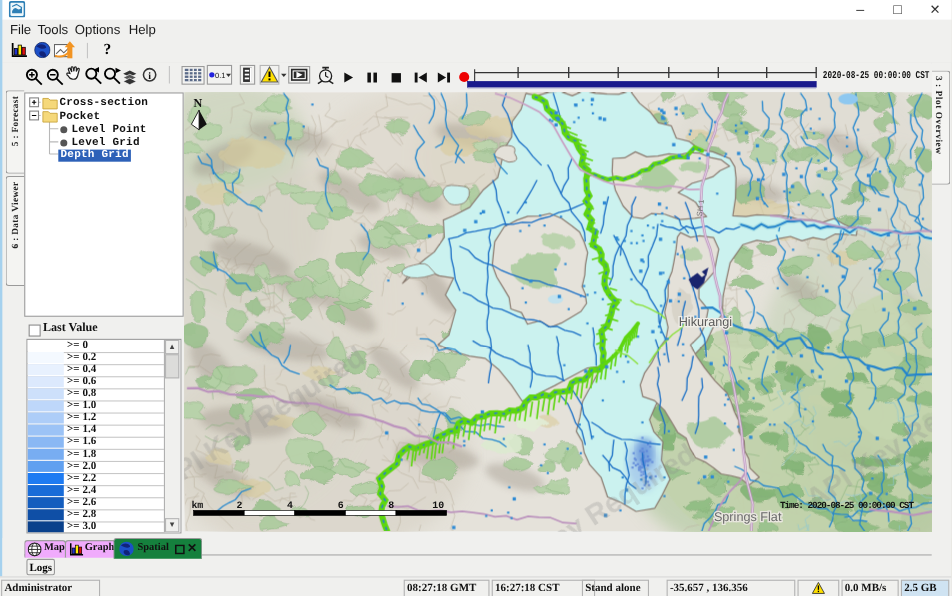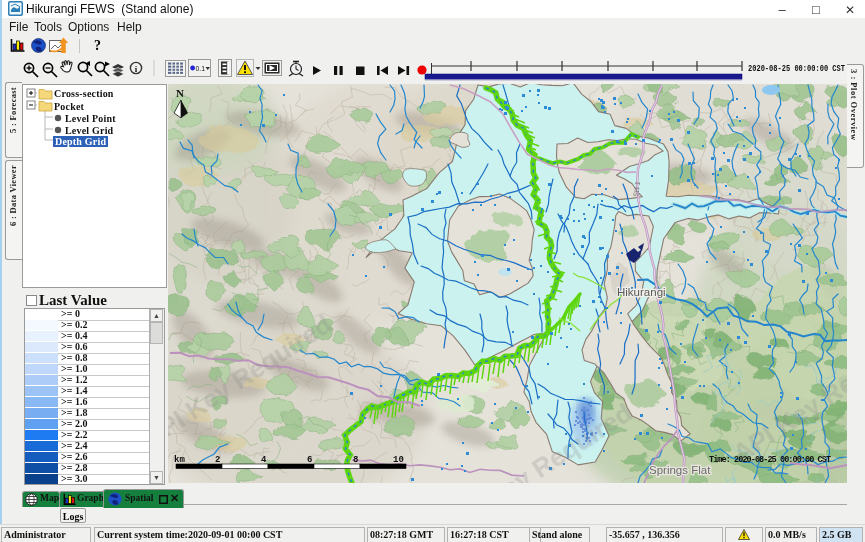--- a/index.html
+++ b/index.html
@@ -17,52 +17,51 @@
 
 #lstrip{left:0;top:57px;width:22px;height:432px;background:#f0f0ee;border-left:2px solid #a5d1ee;}
 .vtab{position:absolute;left:3px;width:17px;background:#f4f4f2;border:1px solid #9a9a9a;border-right:none;border-radius:3px 0 0 3px;}
 .vtabtxt{position:absolute;left:2px;top:4px;writing-mode:vertical-rl;transform:rotate(180deg);font-size:8.5px;font-family:"Liberation Serif",serif;font-weight:bold;color:#222;letter-spacing:0.3px;white-space:nowrap;}
 
 #rstrip{left:847px;top:57px;width:18px;height:432px;background:#f0f0ee;}
 #rtab{position:absolute;left:0px;top:7px;width:16px;height:102px;background:#f4f4f2;border:1px solid #9a9a9a;border-left:none;border-radius:0 3px 3px 0;}
 #rtabtxt{position:absolute;left:2px;top:4px;writing-mode:vertical-rl;font-size:8.5px;font-family:"Liberation Serif",serif;font-weight:bold;color:#222;letter-spacing:0.5px;white-space:nowrap;}
 
 #treepanel{left:22px;top:84px;width:145px;height:204px;background:#fff;border:1px solid #9a9a9a;box-sizing:border-box;}
-.trow{position:absolute;font-family:Liberation Serif, serif;font-weight:bold;font-size:10px;color:#111;white-space:nowrap;letter-spacing:0.2px;}
+.trow{position:absolute;font-family:Liberation Mono, monospace;font-weight:bold;font-size:10px;color:#111;white-space:nowrap;letter-spacing:0.2px;}
 #sel{background:#2d61b8;color:#fff;padding:0 2px;}
 
 #legend{left:22px;top:289px;width:145px;height:198px;background:#f0f0ee;}
-#lv{position:absolute;left:3px;top:3px;font-family:"Liberation Serif",serif;font-weight:bold;font-size:15px;color:#111;}
+#lv{position:absolute;left:3px;top:3px;font-family:"Liberation Serif",serif;font-weight:bold;font-size:11px;color:#111;}
 #lvbox{position:absolute;left:4px;top:6px;width:9px;height:9px;background:#fff;border:1px solid #888;}
 #ltable{position:absolute;left:2px;top:19px;width:141px;height:177px;background:#fff;border:1px solid #9a9a9a;box-sizing:border-box;overflow:hidden;}
 .lrow{position:absolute;left:0;width:139px;height:11px;border-bottom:1px solid #c8c8c8;}
 .lsw{position:absolute;left:0;top:0;width:33px;height:10px;}
 .lval{position:absolute;left:36px;top:-1px;font-family:"Liberation Serif",serif;font-weight:bold;font-size:10px;color:#111;}
 #lscroll{position:absolute;right:0px;top:0px;width:14px;height:175px;background:#f0f0ee;border-left:1px solid #b0b0b0;}
 .sbtn{position:absolute;left:0px;width:13px;height:13px;background:#f0f0ee;border:1px solid #b5b5b5;box-sizing:border-box;font-size:7px;text-align:center;line-height:11px;color:#444;}
 
 #map{left:168px;top:84px;width:679px;height:399px;background:#e9e6e0;}
 
 #btabs{left:22px;top:488px;width:825px;height:18px;}
-.btab{position:absolute;background:#15803d;border:1px solid #9a9a9a;border-bottom:none;border-radius:3px 3px 0 0;font-family:"Liberation Serif",serif;font-weight:bold;font-size:9.5px;color:#111;overflow:hidden;}
-#logsbtn{left:24px;top:508px;width:24px;height:13px;background:#f2f2f0;border:1px solid #9a9a9a;border-radius:2px;font-family:"Liberation Serif",serif;font-weight:bold;font-size:10px;text-align:center;line-height:15px;margin-left:36px;}
+.btab{position:absolute;background:#f0abfc;border:1px solid #9a9a9a;border-bottom:none;border-radius:3px 3px 0 0;font-family:"Liberation Serif",serif;font-weight:bold;font-size:9.5px;color:#111;overflow:hidden;}
+#logsbtn{left:24px;top:508px;width:24px;height:13px;background:#f2f2f0;border:1px solid #9a9a9a;border-radius:2px;font-family:"Liberation Serif",serif;font-weight:bold;font-size:10px;text-align:center;line-height:15px;}
 
 #statusbar{left:0;top:524px;width:865px;height:18px;background:#f0f0ee;border-top:1px solid #d8d8d8;}
 .scell{position:absolute;top:2px;height:14px;border:1px solid #b2b2b2;font-family:"Liberation Serif",serif;font-weight:bold;font-size:10px;color:#111;padding:1px 2px 13px 2px;box-sizing:border-box;white-space:nowrap;overflow:hidden;}
 </style>
 </head>
 <body>
 <div class="abs" id="titlebar">
   <svg class="abs" style="left:6px;top:1px" width="15" height="15" viewBox="0 0 15 15">
       <rect x="0" y="0" width="15" height="15" rx="2" fill="#2e7fb5"></rect>
       <rect x="1.5" y="1.5" width="12" height="12" rx="1" fill="#eef7fb"></rect>
       <path d="M3 9 q2 -4 4.5 -2 q2.5 2 4.5 -2 l0 6 l-9 0 z" fill="#2e7fb5"></path>
       <path d="M3 5 l4 -2 l5 3" stroke="#2e7fb5" fill="none" stroke-width="1"></path>
     </svg>
-  <div class="abs" id="titletext">Hikurangi FEWS&nbsp;&nbsp;(Stand alone)</div>
   <div class="abs" id="winbtns"><span class="wb">–</span><span class="wb">□</span><span class="wb" style="font-size:12px">✕</span></div>
 </div>
 <div class="abs" id="menubar">
   <span class="menu" style="left:7px">File</span>
   <span class="menu" style="left:32px">Tools</span>
   <span class="menu" style="left:66px">Options</span>
   <span class="menu" style="left:115px">Help</span>
 </div>
 <div class="abs" id="toolbar1">
   <svg class="abs" style="left:8px;top:3px" width="15" height="15" viewBox="0 0 15 15">
@@ -1620,21 +1619,20 @@
       <svg style="position:absolute;left:55px;top:5px" width="9" height="9" viewBox="0 0 9 9">
         <rect x="0.75" y="0.75" width="7.5" height="7.5" fill="none" stroke="#111" stroke-width="1.5"></rect>
       </svg>
       <span style="position:absolute;left:66px;top:2px;font-size:11px;font-family:'Liberation Sans';font-weight:bold">✕</span>
     </div>
 </div>
 <div class="abs" id="logsbtn">Logs</div>
 <div class="abs" style="left:0;top:0;width:2px;height:542px;background:#a5d1ee"></div>
 <div class="abs" id="statusbar">
   <div class="scell" style="left:1px;width:90px">Administrator</div>
-  <div class="scell" style="left:94px;width:271px">Current system time:2020-09-01 00:00 CST</div>
   <div class="scell" style="left:367px;width:78px">08:27:18 GMT</div>
   <div class="scell" style="left:447px;width:94px">16:27:18 CST</div>
   <div class="scell" style="left:529px;width:61px">Stand alone</div>
   <div class="scell" style="left:606px;width:117px">-35.657 , 136.356</div>
   <div class="scell" style="left:725px;width:38px;text-align:center"><svg width="12" height="11" viewBox="0 0 12 11">
         <path d="M6 0.5 L11.5 10.5 L0.5 10.5 Z" fill="#ffe000" stroke="#333" stroke-width="0.8"></path>
         <rect x="5.4" y="3.2" width="1.2" height="4" fill="#000"></rect>
         <rect x="5.4" y="8" width="1.2" height="1.3" fill="#000"></rect>
       </svg></div>
   <div class="scell" style="left:765px;width:52px">0.0 MB/s</div>

